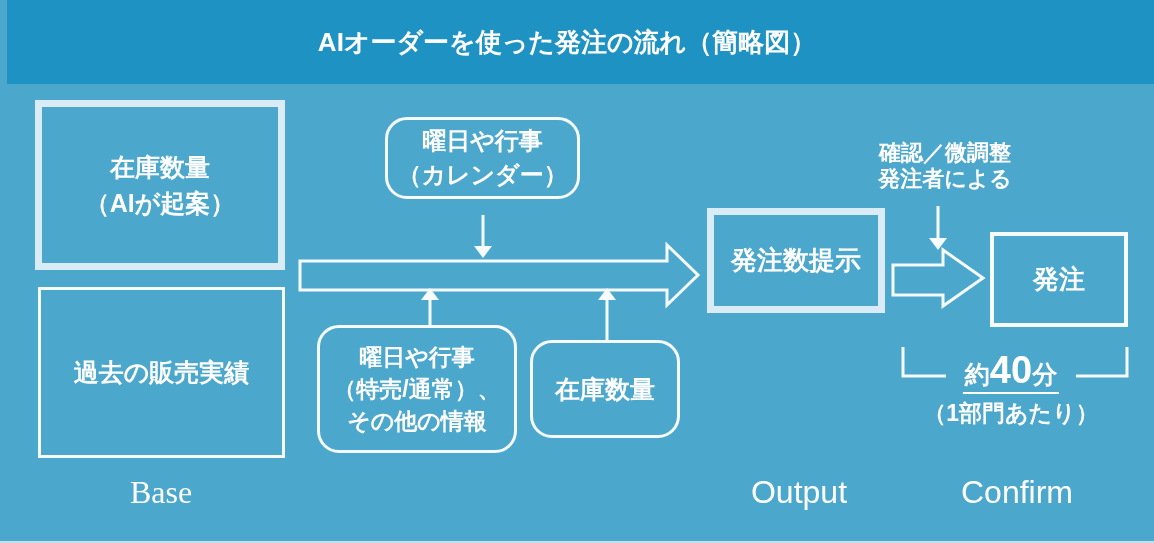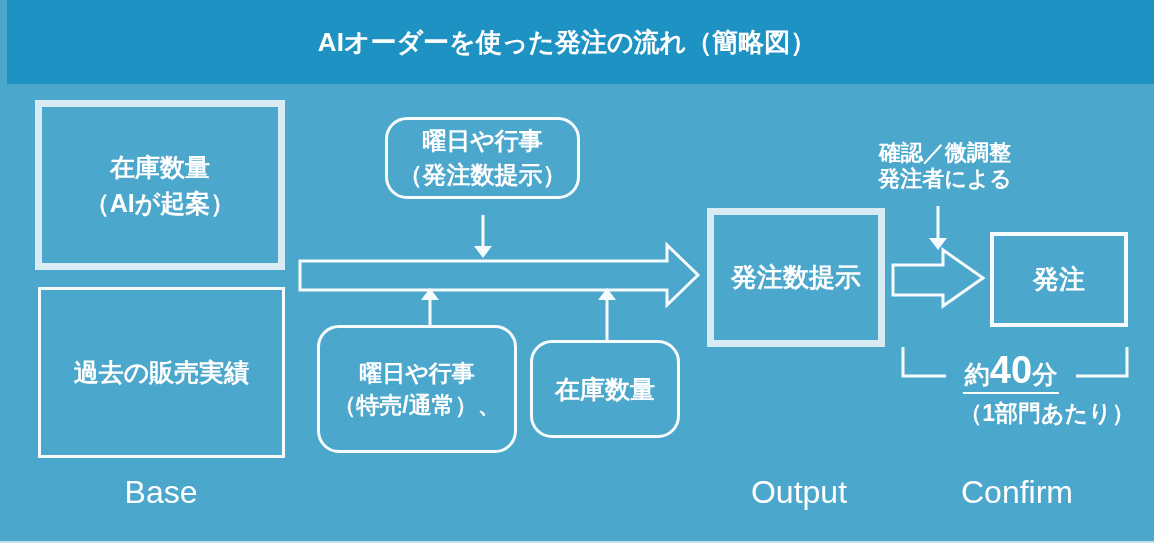--- a/index.html
+++ b/index.html
@@ -35,45 +35,45 @@
   }
   .thick{border:7px solid var(--thick_border);}
   .thin{border:3px solid var(--line);}
   .round{border:3px solid var(--line);border-radius:22px;}
 
   .box-customer{left:35px;top:100px;width:250px;height:170px;font-size:25px;}
   .box-past{left:38px;top:287px;width:247px;height:171px;font-size:25px;}
   .box-calendar{left:385px;top:117px;width:195px;height:82px;font-size:24px;line-height:1.4;justify-content:center;}
   .box-price{left:317px;top:325px;width:200px;height:128px;font-size:23px;line-height:1.4;}
   .box-stock{left:530px;top:340px;width:150px;height:98px;font-size:25px;}
-  .box-output{left:707px;top:208px;width:178px;height:139px;font-size:26px;}
+  .box-output{left:707px;top:208px;width:178px;height:105px;font-size:26px;}
   .box-order{left:990px;top:232px;width:138px;height:95px;border-width:4px;font-size:26px;}
 
   .reviewer-note{
     position:absolute;left:945px;top:140px;transform:translateX(-50%);
     text-align:center;font-size:22px;font-weight:bold;line-height:1.2;white-space:nowrap;
   }
   .duration{
     position:absolute;left:1011px;top:351px;transform:translateX(-50%);
     text-align:center;white-space:nowrap;font-weight:bold;
   }
   .duration .underlined{
     display:inline-block;border-bottom:2px solid #fff;padding:0 2px 1px 2px;
   }
   .duration .d-small{font-size:25px;}
   .duration .d-big{font-size:38px;line-height:1;}
   .duration-detail{
     position:absolute;left:1011px;top:398px;transform:translateX(-50%);
-    font-size:23px;font-weight:bold;white-space:nowrap;margin-left:36px;
+    font-size:23px;font-weight:bold;white-space:nowrap;
   }
   .stage{
     position:absolute;top:474px;transform:translateX(-50%);
     font-size:32px;font-weight:normal;color:#fff;white-space:nowrap;
   }
-  .stage-0{left:161px;}
+  .stage-0{left:161px;font-family:Liberation Serif, serif;}
   .stage-1{left:481px;}
   .stage-2{left:799px;}
   .stage-3{left:1017px;}
   .bottom-edge{
     position:absolute;left:0;bottom:0;width:1154px;height:2px;
     background:rgba(255,255,255,0.65);
   }
 </style>
 </head>
 <body>
@@ -110,26 +110,27 @@
     <div>在庫数量</div>
     <div>（AIが起案）</div>
   </div>
 
   <div class="box thin box-past">
     <div>過去の販売実績</div>
   </div>
 
   <div class="box round box-calendar">
     <div>曜日や行事</div>
-    <div>（発注数提示）</div>
+    <div>（カレンダー）</div>
   </div>
 
   <div class="box round box-price">
     <div>曜日や行事</div>
     <div>（特売/通常）、</div>
+    <div>その他の情報</div>
   </div>
 
   <div class="box round box-stock">
     <div>在庫数量</div>
   </div>
 
   <div class="box thick box-output">
     <div>発注数提示</div>
   </div>
 

